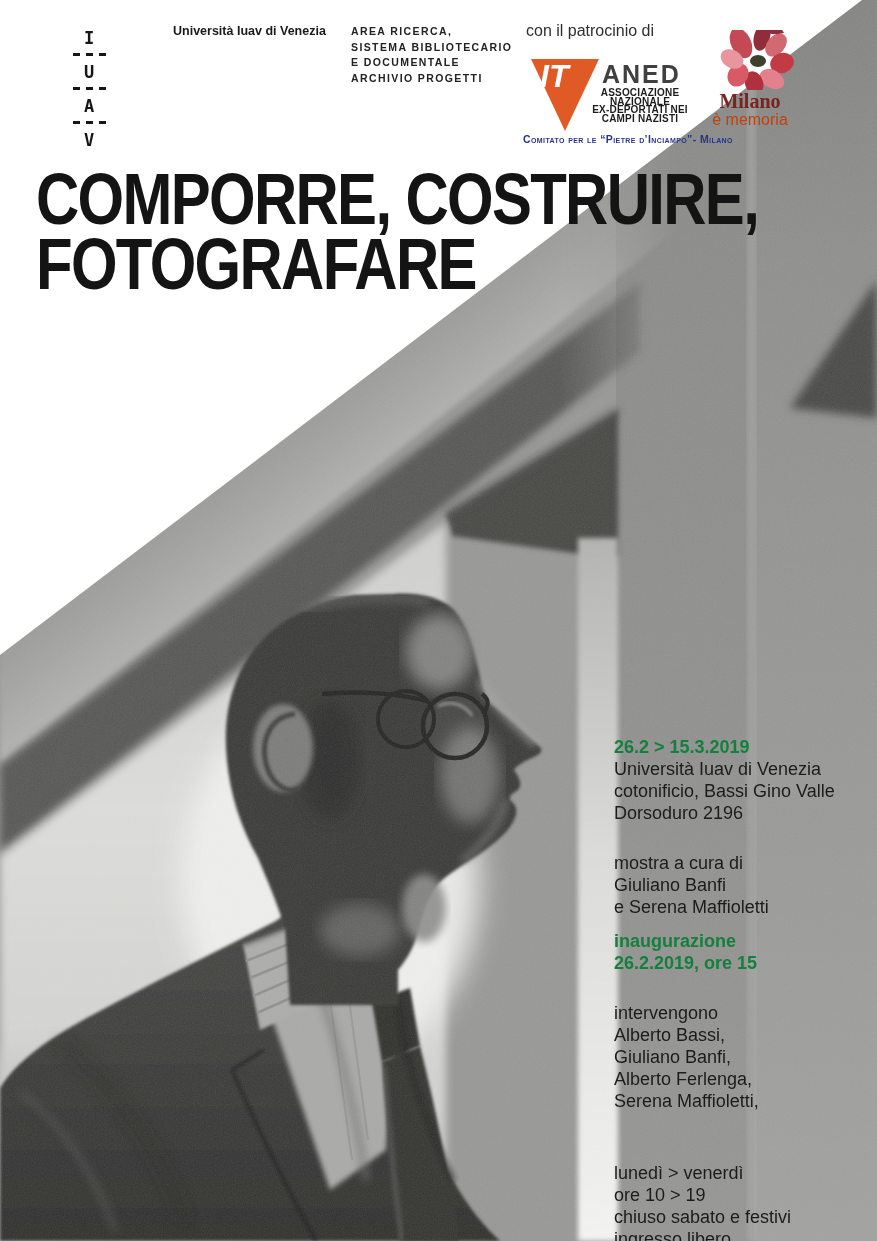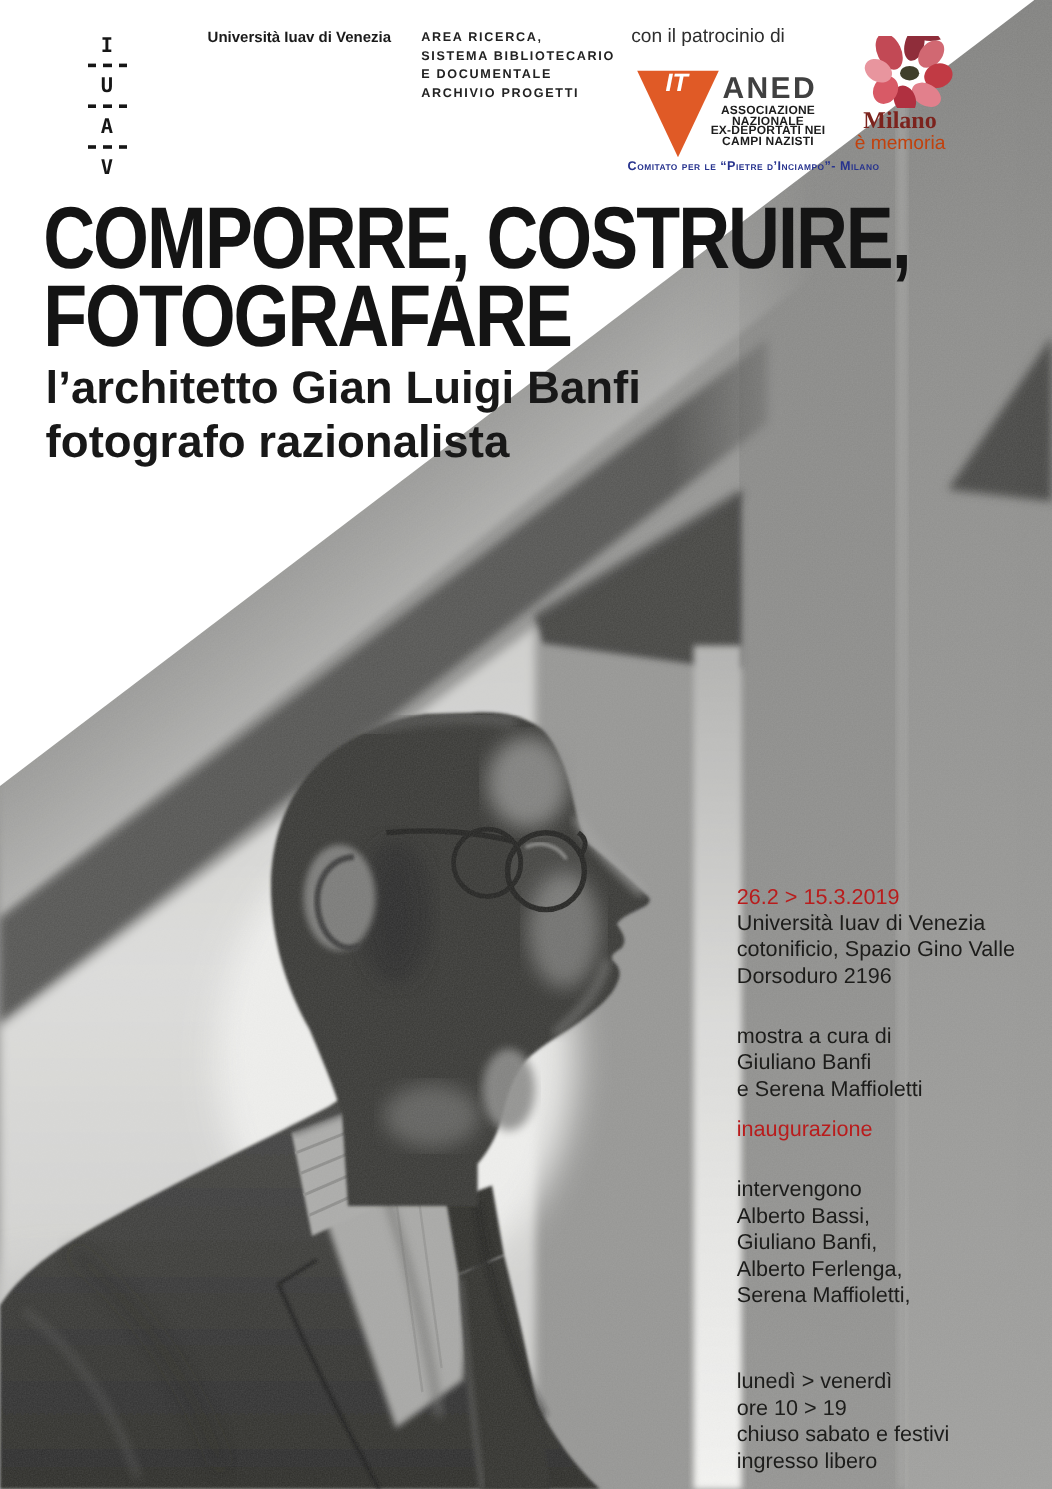--- a/index.html
+++ b/index.html
@@ -16,22 +16,22 @@
              font-size:17px;color:#161616;}
   .iuav-letter{line-height:24px;}
   .iuav-dash{width:33px;height:3px;margin:3px 0 4px 0;
              background:repeating-linear-gradient(90deg,#161616 0 7px,transparent 7px 13px);}
   .university{position:absolute;left:173px;top:24px;font-size:12.5px;font-weight:bold;color:#1a1a1a;}
   .area-block{position:absolute;left:351px;top:24px;font-size:10.5px;font-weight:bold;
               letter-spacing:1.4px;color:#222;line-height:15.5px;}
   .patronage{position:absolute;left:526px;top:22px;font-size:16px;color:#2e2e2e;}
   .aned{position:absolute;left:530px;top:56px;width:160px;height:76px;}
   .aned-tri{position:absolute;left:0;top:2px;}
-  .aned-it{position:absolute;left:10px;top:2px;width:48px;text-align:center;color:#fff;
-           font-size:21px;font-weight:bold;font-style:italic;}
+  .aned-it{position:absolute;left:10px;top:2px;width:48px;text-align:left;color:#fff;
+           font-size:32px;font-weight:bold;font-style:italic;}
   .aned-name{position:absolute;left:72px;top:4px;font-size:25px;font-weight:bold;color:#404040;
              letter-spacing:2px;}
   .aned-sub{position:absolute;left:60px;top:33px;font-size:10px;font-weight:bold;color:#1c1c1c;
             line-height:8.6px;letter-spacing:.2px;text-align:center;width:100px;}
   .committee{position:absolute;left:523px;top:133px;font-size:10.5px;font-weight:bold;
              color:#27338e;font-variant:small-caps;letter-spacing:.4px;}
   .milano-logo{position:absolute;left:700px;top:30px;width:110px;text-align:center;}
   .milano-name{position:absolute;left:0;top:60px;width:100px;text-align:center;
                font-family:"Liberation Serif",serif;font-weight:bold;font-size:20px;color:#7c231d;}
   .milano-sub{position:absolute;left:0;top:81px;width:100px;text-align:center;
@@ -40,21 +40,21 @@
   
   .main-title{position:absolute;left:36px;top:166px;font-size:73px;line-height:65px;
               font-weight:bold;color:#141414;letter-spacing:-2px;white-space:nowrap;
               transform:scaleX(.82);transform-origin:0 0;}
   .sub-title{position:absolute;left:38px;top:302px;font-size:38px;line-height:45px;
              font-weight:bold;color:#181818;white-space:nowrap;}
 
   
   .info{position:absolute;left:614px;top:736px;width:250px;font-size:18px;line-height:22px;
         color:#1c1c1a;}
-  .info .red{color:#b91c1c;font-weight:normal;}
+  .info .red{color:#15803d;font-weight:bold;}
   .info .it{margin-top:16px;}
   .sp12{height:12px;} .sp50{height:50px;}
 </style>
 </head>
 <body>
 
 <div class="poster">
 
   <div class="photo-layer">
     <svg width="877" height="1241" viewBox="0 0 877 1241" aria-hidden="true">
@@ -251,36 +251,33 @@
         </g>
       </svg>
       <div class="milano-name">Milano</div>
       <div class="milano-sub">è memoria</div>
     </div>
 
     <div class="main-title">
       <div>COMPORRE, COSTRUIRE,</div>
       <div>FOTOGRAFARE</div>
     </div>
-    <div class="sub-title">
-      <div>l’architetto Gian Luigi Banfi</div>
-      <div>fotografo razionalista</div>
-    </div>
 
     <div class="info">
       <div class="red">26.2 &gt; 15.3.2019</div>
       <div>Università Iuav  di Venezia</div>
-      <div>cotonificio, Spazio Gino Valle</div>
+      <div>cotonificio, Bassi Gino Valle</div>
       <div>Dorsoduro 2196</div>
       <div class="sp12"></div>
       <div class="it">mostra a cura di</div>
       <div>Giuliano Banfi</div>
       <div>e Serena Maffioletti</div>
       <div class="sp12"></div>
       <div class="red">inaugurazione</div>
+      <div class="red">26.2.2019, ore 15</div>
       <div class="sp12"></div>
       <div class="it">intervengono</div>
       <div>Alberto Bassi,</div>
       <div>Giuliano Banfi,</div>
       <div>Alberto Ferlenga,</div>
       <div>Serena Maffioletti,</div>
       <div class="sp50"></div>
       <div>lunedì &gt; venerdì</div>
       <div>ore 10 &gt; 19</div>
       <div>chiuso sabato e festivi</div>

